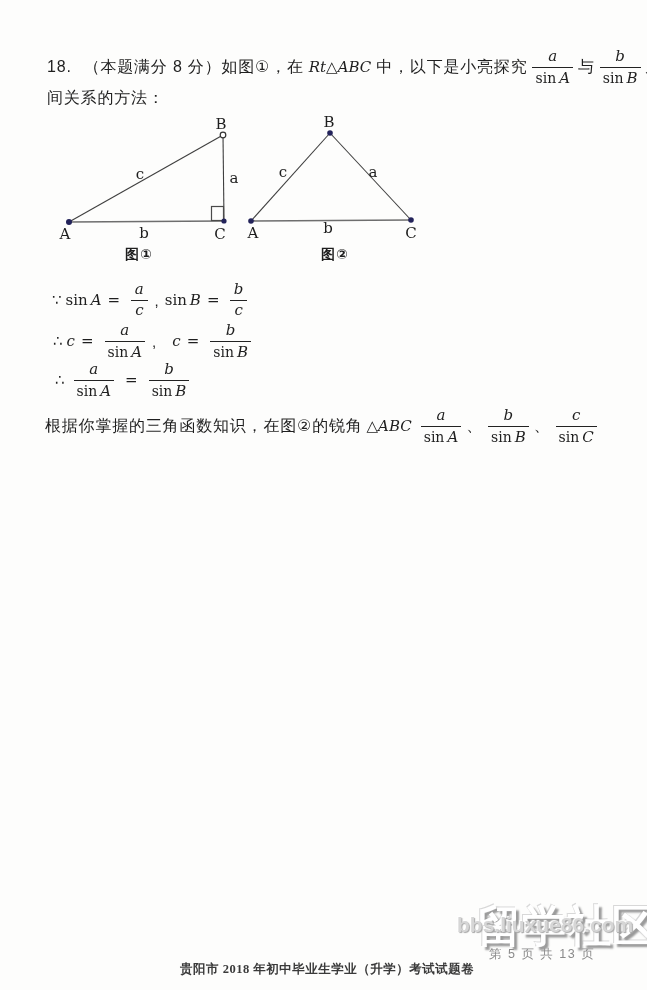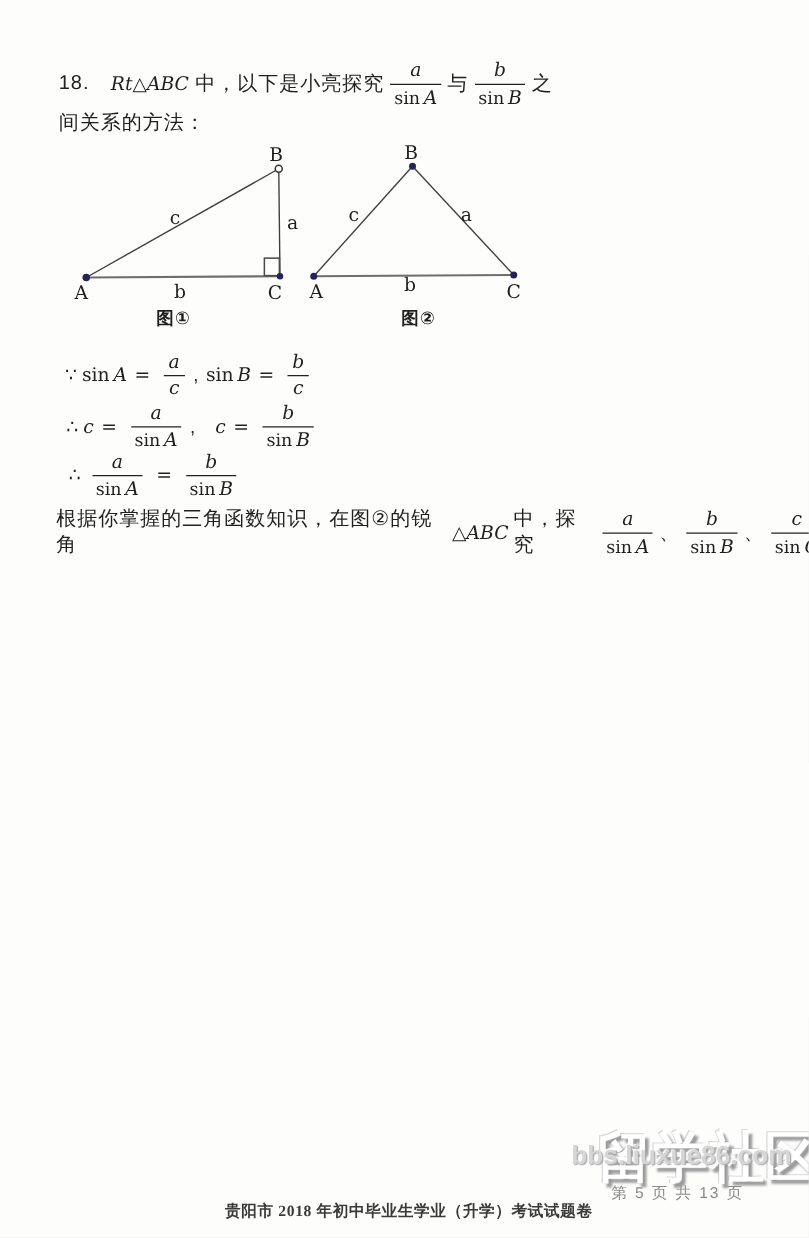--- a/index.html
+++ b/index.html
@@ -50,20 +50,21 @@
     text-shadow:1px 1px 1px #a8a8a8,-1px -1px 1px #ffffff;white-space:nowrap;
   }
 </style>
 </head>
 <body>
 
 <div class="page">
 
   <div class="abs row" style="left:47px;top:42px;height:50px;">
     <span class="cjk" style="margin-right:12px;">18.</span>
+    <span class="cjk">（本题满分 8 分）如图①，在</span>
     <span class="math" style="margin:0 5px;">Rt△ABC</span>
     <span class="cjk">中，以下是小亮探究</span>
     <span class="frac">
       <span class="top">a</span>
       <span class="bot">
           <span class="fn">sin</span>
           <span class="math">A</span>
         </span>
     </span>
     <span class="cjk">与</span>
@@ -173,21 +174,20 @@
       <span class="bot">
           <span class="fn">sin</span>
           <span class="math">B</span>
         </span>
     </span>
   </div>
 
   <div class="abs row" style="left:45px;top:404px;height:44px;">
     <span class="cjk">根据你掌握的三角函数知识，在图②的锐角</span>
     <span class="math" style="margin:0 4px;">△ABC</span>
-    <span class="cjk">中，探究</span>
     <span class="frac">
       <span class="top">a</span>
       <span class="bot">
           <span class="fn">sin</span>
           <span class="math">A</span>
         </span>
     </span>
     <span class="cjk">、</span>
     <span class="frac">
       <span class="top">b</span>

